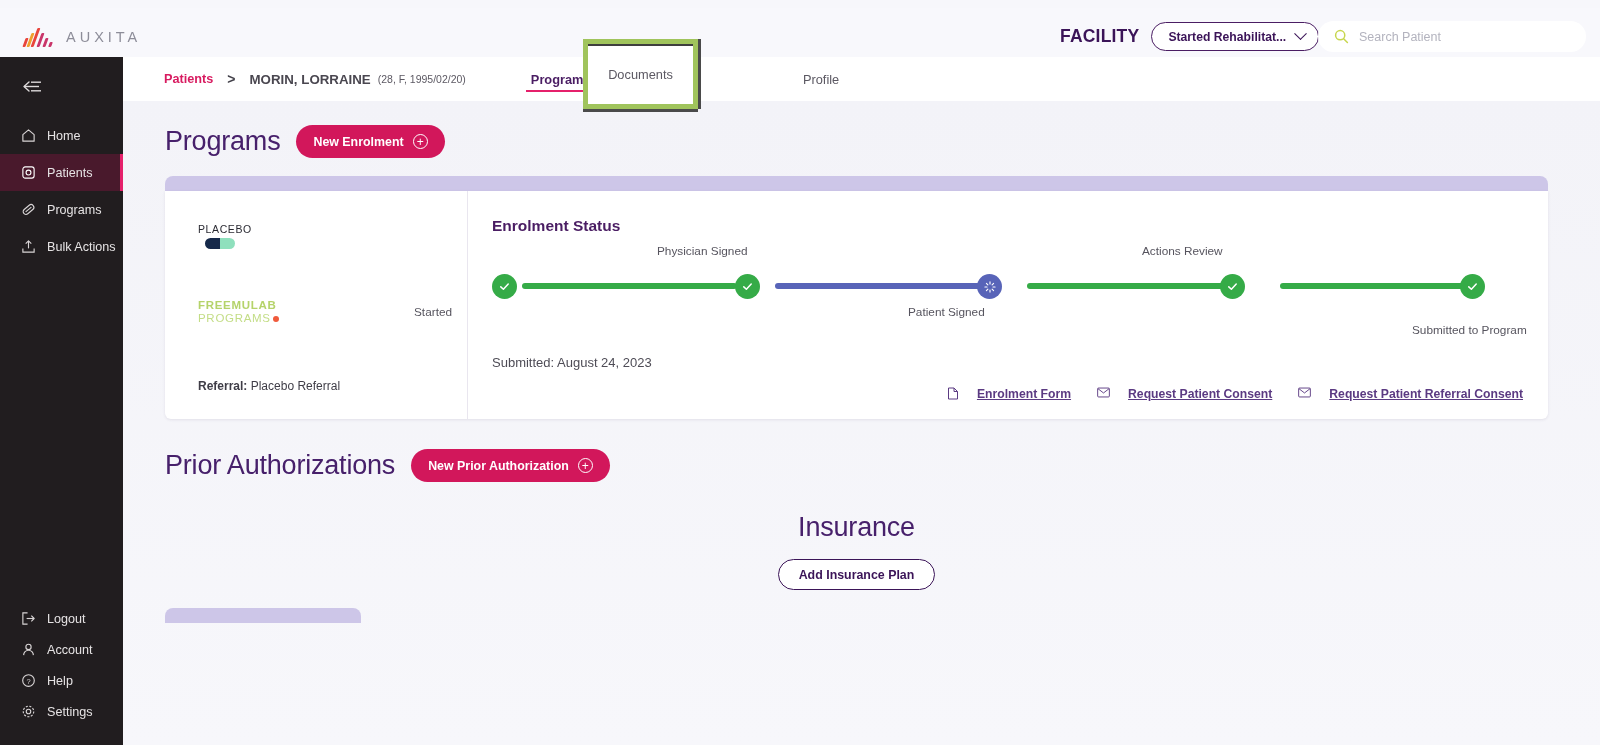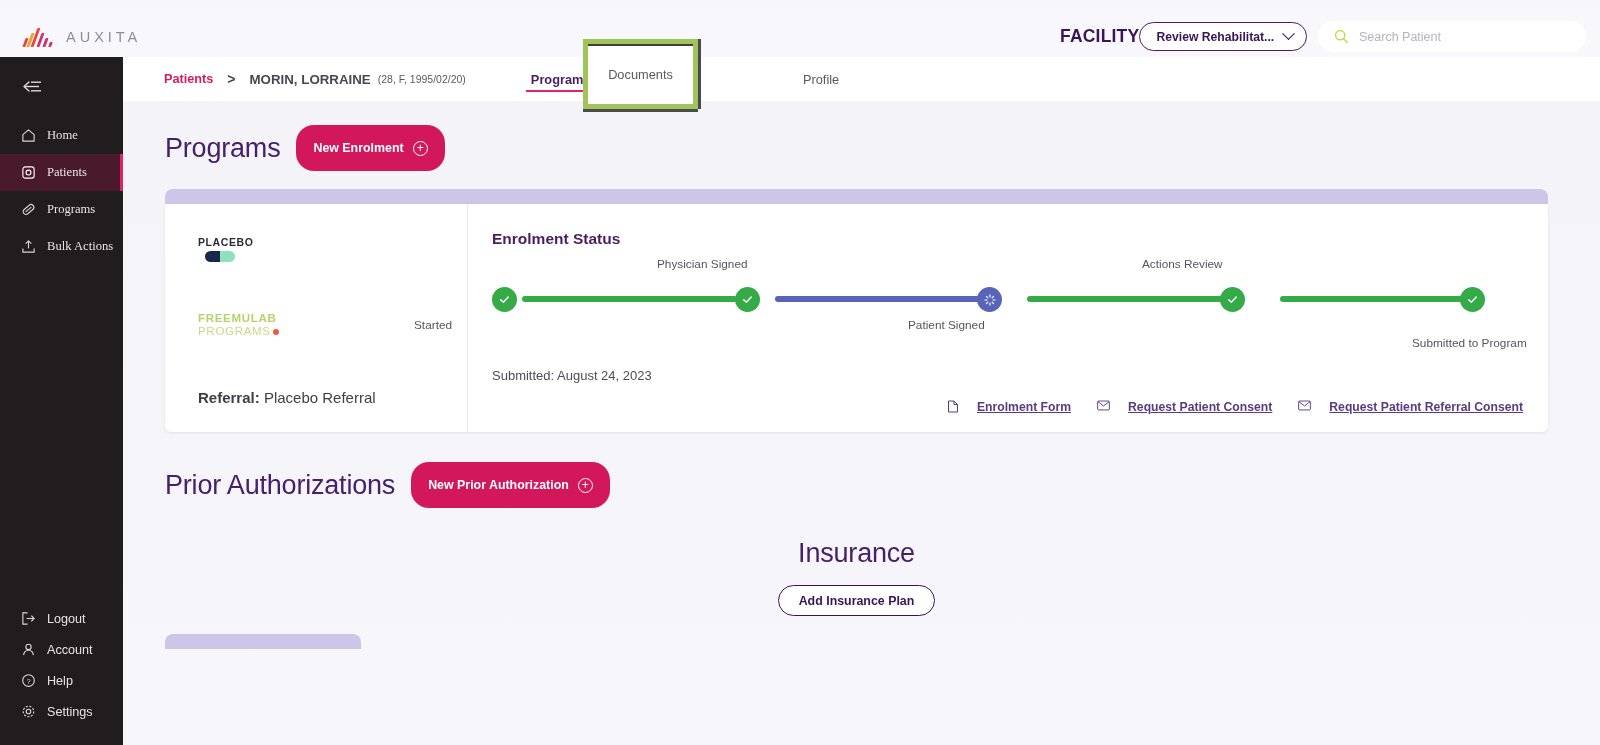--- a/index.html
+++ b/index.html
@@ -20,21 +20,21 @@
   .brand-logo { width: 34px; height: 24px; position: relative; }
   .brand-logo i {
     position: absolute; bottom: 2px; width: 3px; border-radius: 1px;
     transform: skewX(-20deg); display: block;
   }
   .brand-name {
     font-size: 14.5px; letter-spacing: 4px; color: #8d8d99; font-weight: 400;
   }
   .facility-wrap {
     position: absolute; left: 1060px; top: 14px;
-    display: flex; align-items: center; gap: 0;
+    display: flex; align-items: center; gap: 12px;
   }
   .facility-label {
     font-size: 17.5px; font-weight: 700; color: #3b1458; letter-spacing: .2px;
   }
   .facility-select {
     display: flex; align-items: center; gap: 10px;
     border: 1.6px solid #4a1d63; border-radius: 20px;
     padding: 6px 13px 6px 16px; background: #fff; height: 29px;
     font-size: 12.2px; font-weight: 700; color: #3b1458;
   }
@@ -50,21 +50,21 @@
     color: #9a9aa8; font-family: "Liberation Sans", sans-serif; width: 200px;
   }
   .search-box input::placeholder { color: #b3b3be; }
 
   
   .sidebar {
     position: absolute; left: 0; top: 57px; width: 123px; height: 688px;
     background: #211d1f;
   }
   .collapse-btn { margin: 22px 0 0 22px; width: 20px; height: 14px; cursor: pointer; }
-  .nav-group { margin-top: 24px; font-family: Liberation Serif, serif; }
+  .nav-group { margin-top: 24px; }
   .nav-item {
     display: flex; align-items: center; gap: 11px; height: 37px;
     padding-left: 20px; color: #e6e3e4; font-size: 12.6px; cursor: pointer;
     position: relative;
   }
   .nav-item.active { background: #49192c; }
   .nav-item.active::after {
     content: ""; position: absolute; right: 0; top: 0; bottom: 0; width: 3px;
     background: #e5206b;
   }
@@ -102,21 +102,21 @@
   
   .main {
     position: absolute; left: 123px; top: 101px; width: 1477px; height: 644px;
     background: linear-gradient(180deg,#f3f3f8 0%,#f7f7fb 100%);
     overflow: hidden;
   }
   .section-head { display: flex; align-items: center; gap: 16px; }
   .section-title { font-size: 27px; color: #47206b; font-weight: 400; letter-spacing: -.2px; }
   .btn-pink {
     background: #d2175b; color: #fff; border: 0; border-radius: 18px;
-    height: 46px; padding: 0 17px; font-size: 12.4px; font-weight: 700;
+    height: 33px; padding: 0 17px; font-size: 12.4px; font-weight: 700;
     display: inline-flex; align-items: center; gap: 9px; cursor: pointer;
     font-family: "Liberation Sans", sans-serif;
   }
   .btn-outline {
     background: #fff; color: #3b1458; border: 1.6px solid #3b1458; border-radius: 18px;
     height: 31px; padding: 0 20px; font-size: 12.4px; font-weight: 700;
     display: inline-flex; align-items: center; cursor: pointer;
     font-family: "Liberation Sans", sans-serif;
   }
   .plus-icon {
@@ -131,29 +131,29 @@
   }
   .card-body {
     background: #fff; border-radius: 0 0 6px 6px;
     box-shadow: 0 1px 3px rgba(60,40,90,.10);
   }
 
   
   .prog-body { display: flex; height: 228px; }
   .prog-left { width: 303px; border-right: 1px solid #e9e6ef; position: relative; padding: 32px 0 0 33px; }
   .placebo-logo { width: 64px; }
-  .placebo-word { font-size: 10.5px; font-weight: 700; letter-spacing: .6px; color: #2b2b33; }
+  .placebo-word { font-size: 10.5px; font-weight: 400; letter-spacing: .6px; color: #2b2b33; }
   .pill { width: 30px; height: 11px; border-radius: 6px; margin-top: 3px; margin-left: 7px; display: flex; overflow: hidden; }
   .pill .l { width: 50%; background: #16294a; }
   .pill .r { width: 50%; background: #8fe0bd; }
   .freemu { margin-top: 50px; line-height: 1.12; }
   .freemu .l1 { font-size: 11.5px; font-weight: 700; letter-spacing: .7px; color: #b5d36a; }
   .freemu .l2 { font-size: 11.5px; font-weight: 400; letter-spacing: .7px; color: #c3dd86; }
   .freemu .dot { display: inline-block; width: 6px; height: 6px; border-radius: 50%; background: #f05a3c; margin-left: 2px; }
-  .referral { position: absolute; bottom: 26px; left: 33px; font-size: 15px; color: #3f3d47; }
+  .referral { position: absolute; bottom: 26px; left: 33px; font-size: 12px; color: #3f3d47; }
   .referral b { font-weight: 700; }
 
   .prog-right { flex: 1; position: relative; padding: 26px 0 0 24px; }
   .enrol-title { font-size: 15.5px; font-weight: 700; color: #4a1d63; }
 
   .stepper { position: relative; margin-top: 28px; height: 76px; width: 1018px; }
   .seg {
     position: absolute; height: 6px; border-radius: 3px; top: 20px;
   }
   .node {
@@ -190,21 +190,21 @@
       <i style="left:17px;height:14px;background:#c9356a;"></i>
       <i style="left:22px;height:9px;background:#c9356a;"></i>
       <i style="left:27px;height:5px;background:#c9356a;"></i>
     </div>
     <div class="brand-name">AUXITA</div>
   </div>
 
   <div class="facility-wrap">
     <div class="facility-label">FACILITY</div>
     <div class="facility-select">
-      <span>Review Rehabilitat...</span>
+      <span>Started Rehabilitat...</span>
       <span class="chev"></span>
     </div>
   </div>
 
   <div class="search-box">
     <svg width="15" height="15" viewBox="0 0 16 16">
       <circle cx="6.6" cy="6.6" r="4.9" fill="none" stroke="#c7d64e" stroke-width="1.6"></circle>
       <line x1="10.3" y1="10.3" x2="14.3" y2="14.3" stroke="#c7d64e" stroke-width="1.6" stroke-linecap="round"></line>
     </svg>
     <input type="text" placeholder="Search Patient" style="">

